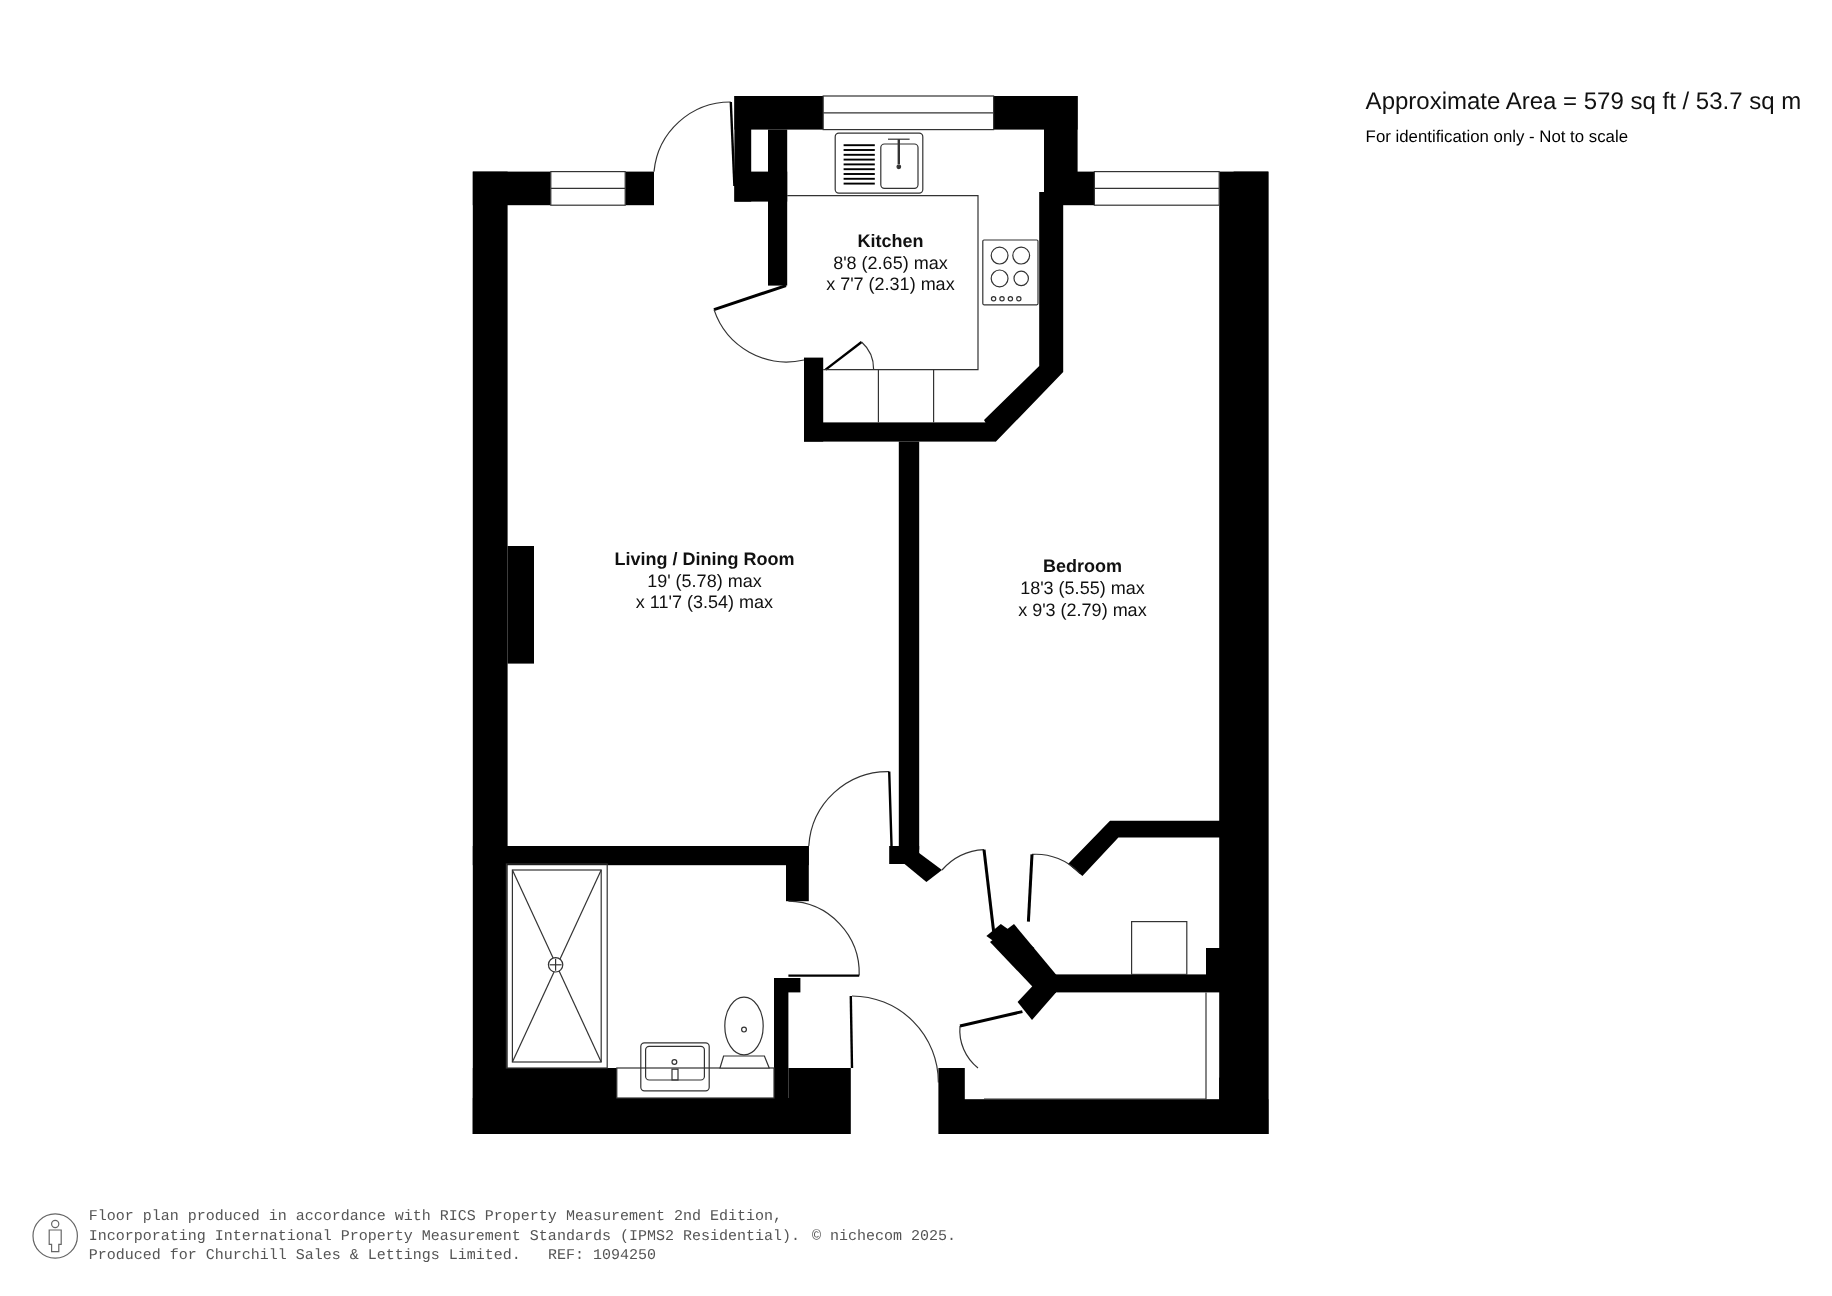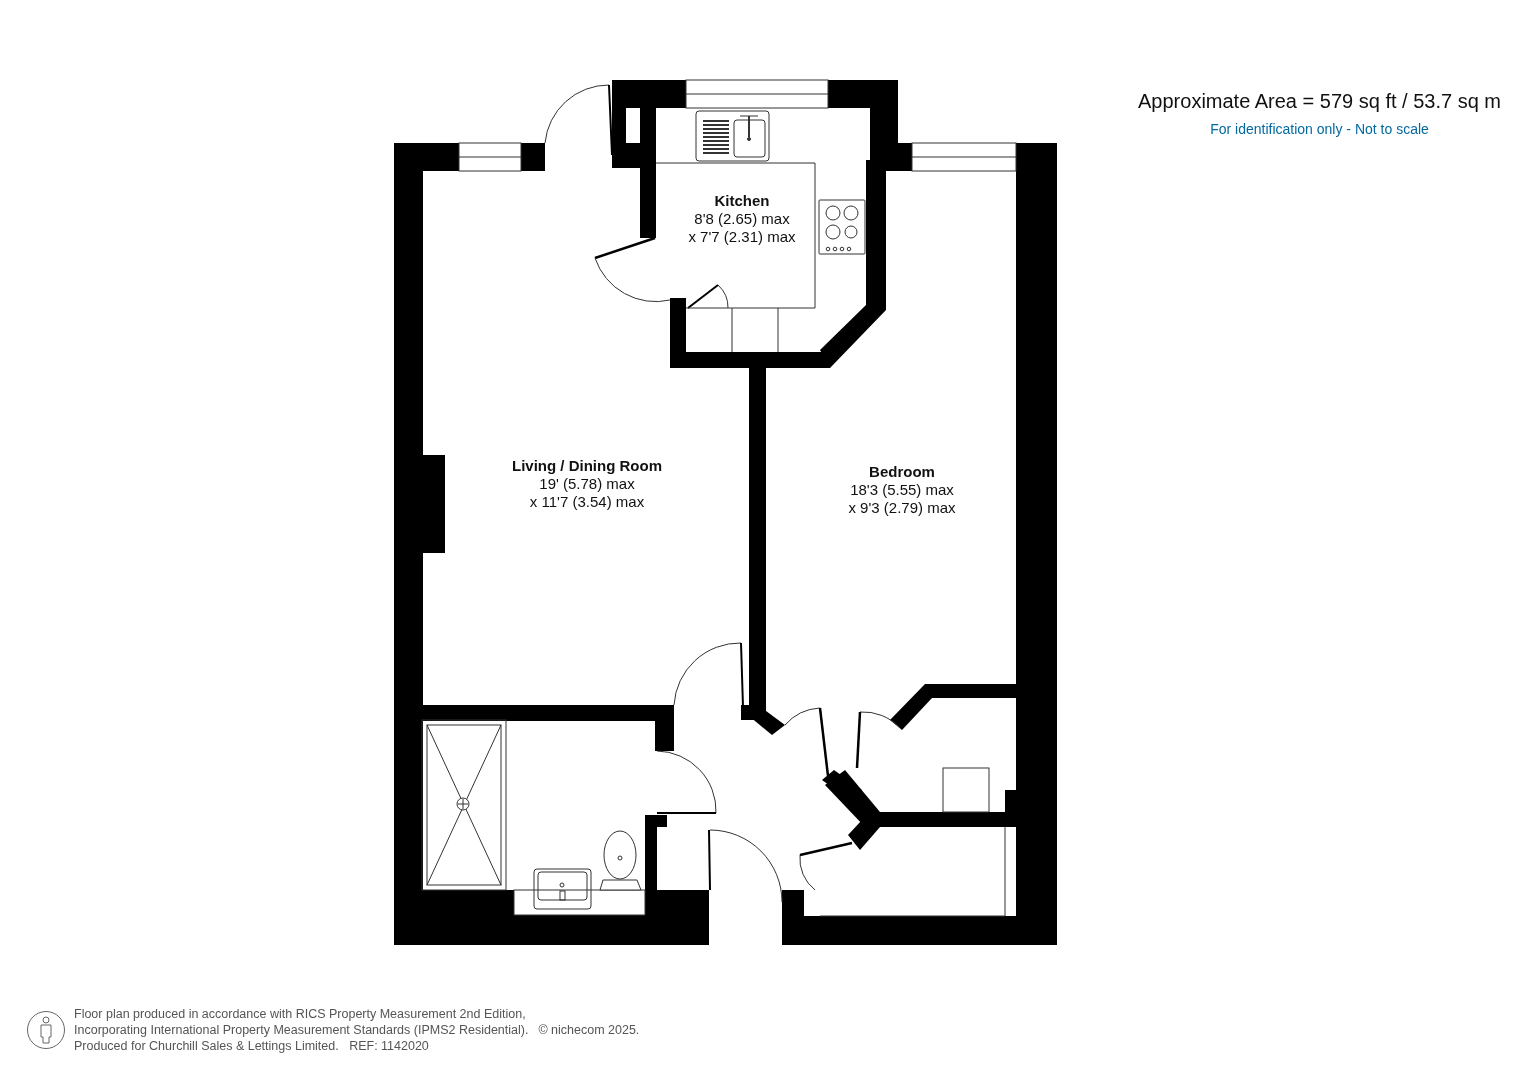--- a/index.html
+++ b/index.html
@@ -1,26 +1,26 @@
 <!DOCTYPE html>
 <html><head>
   <meta charset="utf-8">
   <style>
     html, body { margin: 0; padding: 0; background: #ffffff; }
     body { width: 1527px; height: 1080px; position: relative; overflow: hidden; font-family: "Liberation Sans", sans-serif; color: #1a1a1a; }
-    .area-block { position: absolute; right: 26px; top: 88px; text-align: center; }
+    .area-block { position: absolute; right: 26px; top: 72px; text-align: left; }
     .area-title { font-size: 20px; line-height: 26px; color: #111; }
-    .area-sub { font-size: 14px; line-height: 18px; margin-top: 6px; color: #0369a1; }
+    .area-sub { font-size: 14px; line-height: 18px; margin-top: 6px; color: #000000; }
     svg.plan { position: absolute; left: 0; top: 0; }
     .room-label { font-family: "Liberation Sans", sans-serif; font-size: 15px; fill: #111; text-anchor: middle; }
     .room-name { font-weight: bold; }
     .footer { position: absolute; left: 26px; top: 1006px; display: flex; align-items: center; }
     .footer-icon { width: 40px; height: 40px; margin-right: 8px; }
     .footer-text { font-size: 12.5px; line-height: 16px; color: #555; }
-    .footer-line { white-space: pre; }
+    .footer-line { white-space: pre; font-family: Liberation Mono, monospace; }
     .copyright { margin-left: 10px; margin-top: 47px; }
   </style>
 </head>
 <body>
 
 <div class="area-block">
   <div class="area-title">Approximate Area = 579 sq ft / 53.7 sq m</div>
   <div class="area-sub">For identification only - Not to scale</div>
 </div>
 
@@ -192,15 +192,15 @@
 
 <div class="footer">
   <svg class="footer-icon" viewBox="0 0 40 40">
     <circle cx="20" cy="20" r="18.5" fill="none" stroke="#666" stroke-width="1"></circle>
     <circle cx="20" cy="10" r="3" fill="none" stroke="#666" stroke-width="1"></circle>
     <path d="M15 15 H25 V27 H23 V33 H17 V27 H15 Z" fill="none" stroke="#666" stroke-width="1"></path>
   </svg>
   <div class="footer-text">
     <div class="footer-line">Floor plan produced in accordance with RICS Property Measurement 2nd Edition,</div>
     <div class="footer-line"><span>Incorporating International Property Measurement Standards (IPMS2 Residential).</span><span class="copyright">© nichecom 2025.</span></div>
-    <div class="footer-line"><span>Produced for Churchill Sales &amp; Lettings Limited.</span>   <span>REF: 1142020</span></div>
+    <div class="footer-line"><span>Produced for Churchill Sales &amp; Lettings Limited.</span>   <span>REF: 1094250</span></div>
   </div>
 </div>
 
 </body></html>

